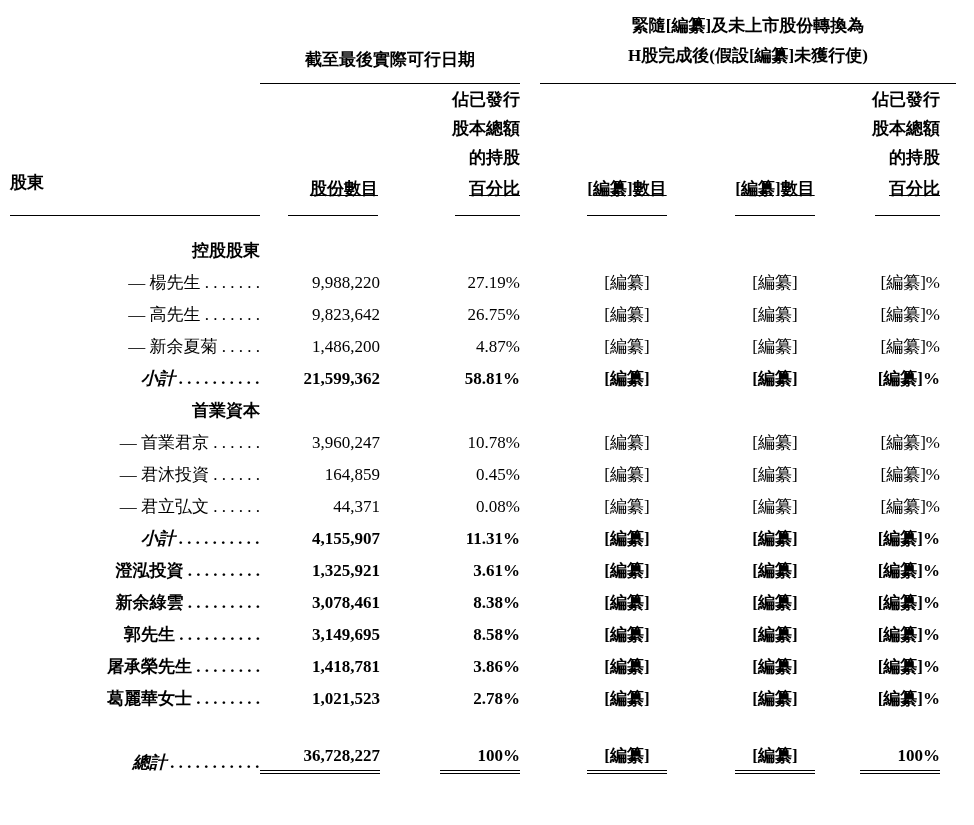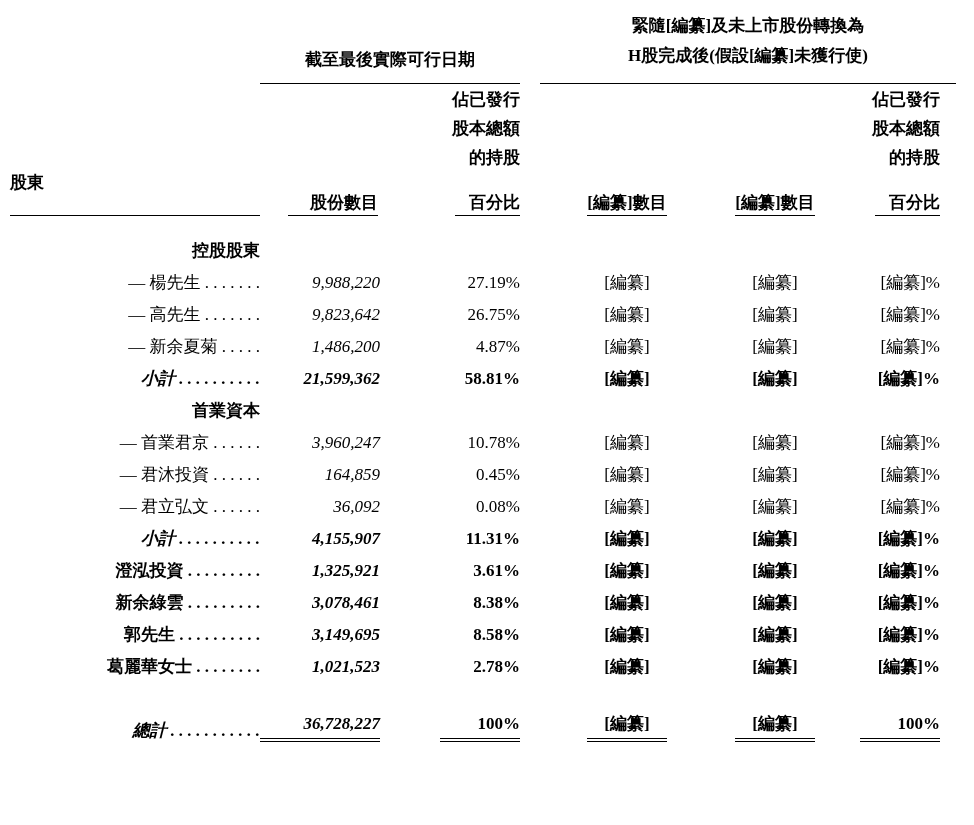--- a/index.html
+++ b/index.html
@@ -26,40 +26,40 @@
   .hrow-a td { height: 78px; }
   .group-title { font-weight: bold; text-align: center; border-bottom: 1.5px solid #000; padding-bottom: 12px; }
   .ha-right .group-title { margin-left: 20px; line-height: 30px; }
   .ha-left  .group-title { line-height: 22px; }
 
   .hrow-b td { height: 88px; }
   .stack div { font-weight: bold; text-align: right; line-height: 29px; }
   .stack.pad-r { padding-right: 16px; }
 
   .hrow-c td { height: 34px; font-weight: bold; }
-  .ch-u { display: inline-block; border-bottom: 1.5px solid #000; padding-bottom: 2px; }
+  .ch-u { display: inline-block; border-bottom: 1.5px solid #000; padding-bottom: 16px; text-decoration: underline; }
   .ch-name-wrap { border-bottom: 1.5px solid #000; padding-bottom: 22px; width: 100%; }
   .al-r { text-align: right; }
   .al-c { text-align: center; }
   .pl-22 { padding-left: 22px; }
   .pl-14 { padding-left: 14px; }
 
   
   #rows td { height: 32px; }
   #rows tr:first-child td { padding-top: 24px; }
 
   td.c-name  { text-align: right; white-space: nowrap; overflow: hidden; }
   td.c-shares { text-align: right; }
   td.c-pct    { text-align: right; }
   td.c-red1   { text-align: center; padding-left: 44px; }
   td.c-red2   { text-align: center; padding-left: 20px; }
   td.c-pct2   { text-align: right; padding-right: 16px; }
 
   .val { display: inline-block; }
-  .c-shares .val { min-width: 120px; text-align: right; font-style: italic; }
+  .c-shares .val { min-width: 120px; text-align: right; }
   .c-pct .val    { min-width: 80px;  text-align: right; }
   .c-red1 .val, .c-red2 .val { min-width: 80px; text-align: center; }
   .c-pct2 .val   { min-width: 80px; text-align: right; }
 
   .row-item .c-name, .row-subtotal .c-name { padding-left: 28px; }
   .row-section td, .row-subtotal td, .row-named td,
   .row-other td, .row-total td { font-weight: bold; }
   .row-subtotal .c-name, .row-total .c-name { font-style: italic; }
 
   .row-other .val.hasrule { border-bottom: 1.5px solid #000; padding-bottom: 3px; text-align: center; }
@@ -194,21 +194,21 @@
         <tr class="row-item">
           <td class="c-name"><span class="val">— 君沐投資 . . . . . .</span></td>
           <td class="c-shares"><span class="val">164,859</span></td>
           <td class="c-pct"><span class="val">0.45%</span></td>
           <td class="c-red1"><span class="val">[編纂]</span></td>
           <td class="c-red2"><span class="val">[編纂]</span></td>
           <td class="c-pct2"><span class="val">[編纂]%</span></td>
         </tr>
         <tr class="row-item">
           <td class="c-name"><span class="val">— 君立弘文 . . . . . .</span></td>
-          <td class="c-shares"><span class="val">36,092</span></td>
+          <td class="c-shares"><span class="val">44,371</span></td>
           <td class="c-pct"><span class="val">0.08%</span></td>
           <td class="c-red1"><span class="val">[編纂]</span></td>
           <td class="c-red2"><span class="val">[編纂]</span></td>
           <td class="c-pct2"><span class="val">[編纂]%</span></td>
         </tr>
         <tr class="row-subtotal">
           <td class="c-name"><span class="val">小計 . . . . . . . . . .</span></td>
           <td class="c-shares"><span class="val">4,155,907</span></td>
           <td class="c-pct"><span class="val">11.31%</span></td>
           <td class="c-red1"><span class="val">[編纂]</span></td>
@@ -228,20 +228,28 @@
           <td class="c-shares"><span class="val">3,078,461</span></td>
           <td class="c-pct"><span class="val">8.38%</span></td>
           <td class="c-red1"><span class="val">[編纂]</span></td>
           <td class="c-red2"><span class="val">[編纂]</span></td>
           <td class="c-pct2"><span class="val">[編纂]%</span></td>
         </tr>
         <tr class="row-named">
           <td class="c-name"><span class="val">郭先生 . . . . . . . . . .</span></td>
           <td class="c-shares"><span class="val">3,149,695</span></td>
           <td class="c-pct"><span class="val">8.58%</span></td>
+          <td class="c-red1"><span class="val">[編纂]</span></td>
+          <td class="c-red2"><span class="val">[編纂]</span></td>
+          <td class="c-pct2"><span class="val">[編纂]%</span></td>
+        </tr>
+        <tr class="row-named">
+          <td class="c-name"><span class="val">屠承榮先生 . . . . . . . .</span></td>
+          <td class="c-shares"><span class="val">1,418,781</span></td>
+          <td class="c-pct"><span class="val">3.86%</span></td>
           <td class="c-red1"><span class="val">[編纂]</span></td>
           <td class="c-red2"><span class="val">[編纂]</span></td>
           <td class="c-pct2"><span class="val">[編纂]%</span></td>
         </tr>
         <tr class="row-named">
           <td class="c-name"><span class="val">葛麗華女士 . . . . . . . .</span></td>
           <td class="c-shares"><span class="val">1,021,523</span></td>
           <td class="c-pct"><span class="val">2.78%</span></td>
           <td class="c-red1"><span class="val">[編纂]</span></td>
           <td class="c-red2"><span class="val">[編纂]</span></td>

